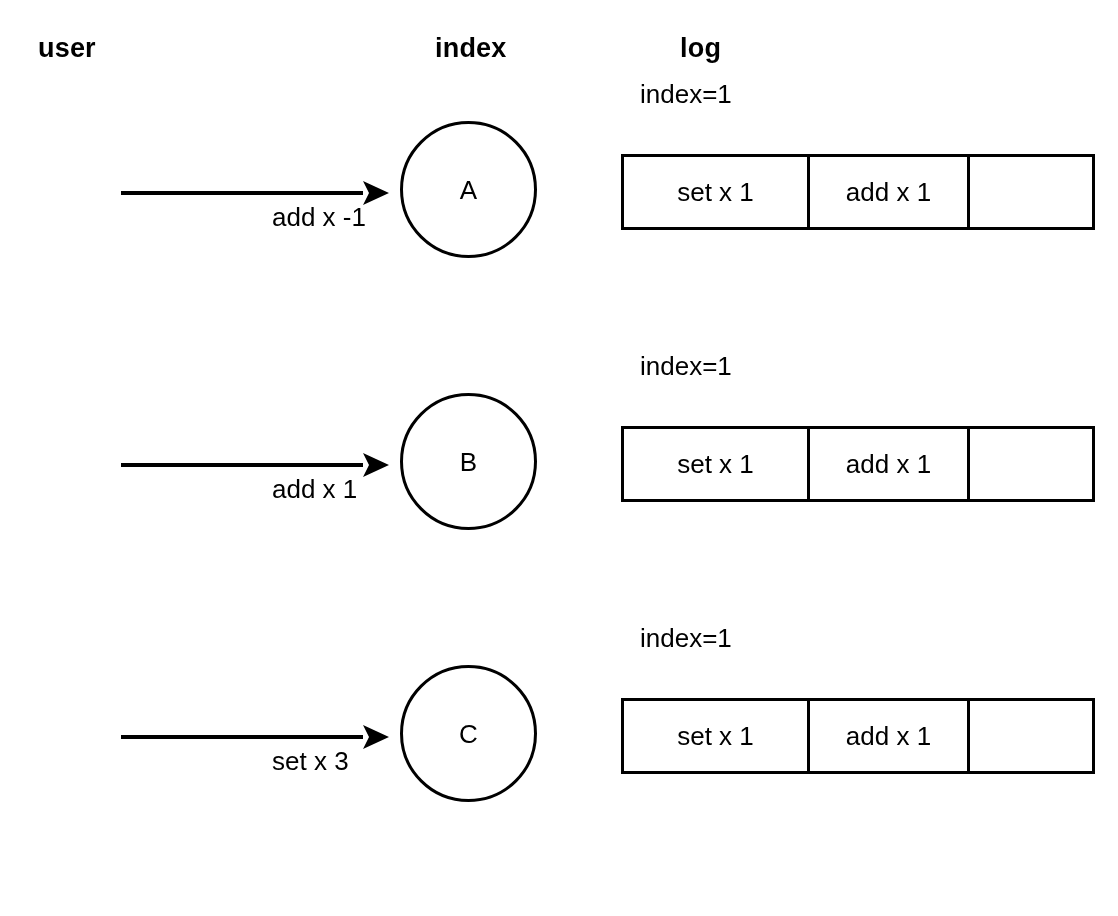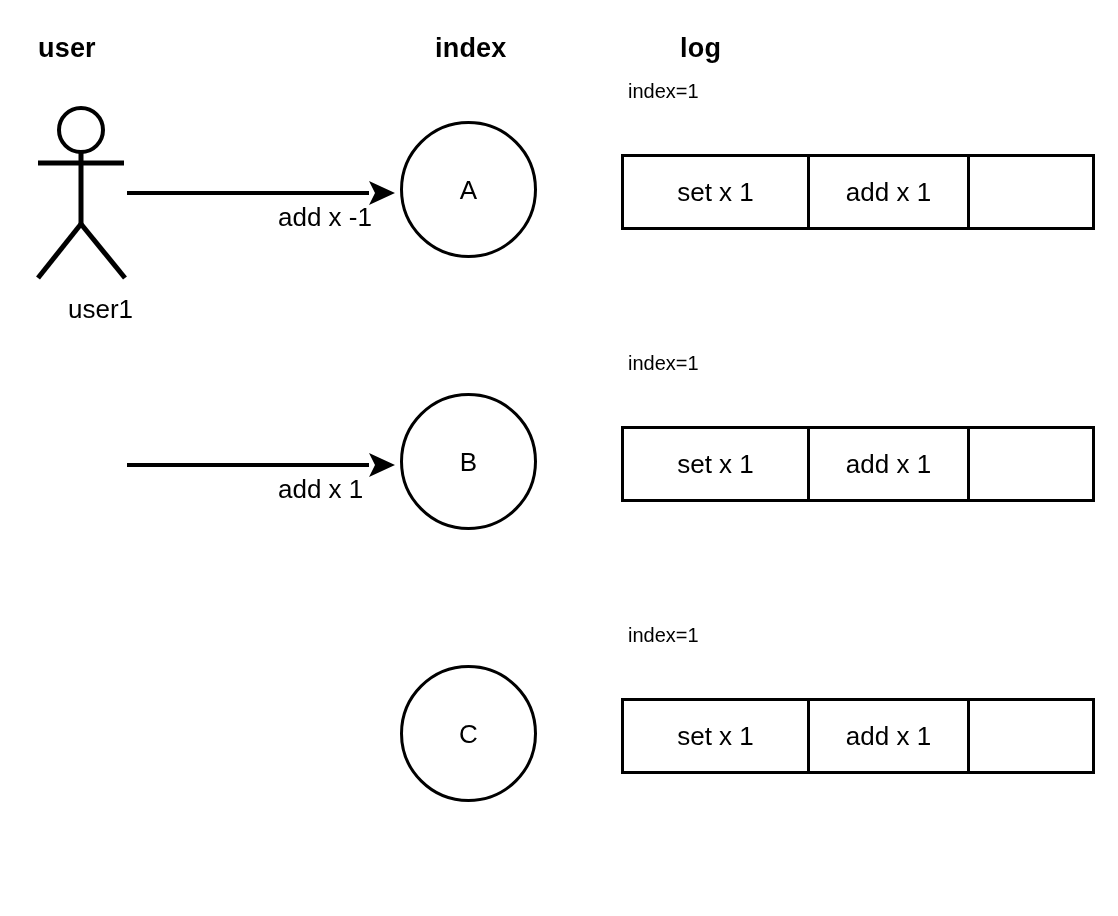--- a/index.html
+++ b/index.html
@@ -57,21 +57,21 @@
     top: 190px;
     font-size: 26px;
     line-height: 1;
     white-space: nowrap;
     color: #000;
   }
 
   
   .msg-arrow {
     position: absolute;
-    left: 121px;
+    left: 115px;
     top: 72px;
     width: 275px;
     height: 30px;
   }
   .msg-arrow svg { display: block; }
   .msg-label {
     position: absolute;
     left: 157px;
     top: 26px;
     font-size: 26px;
@@ -103,23 +103,23 @@
 
   
   .log-panel {
     position: absolute;
     left: 621px;
     top: 0px;
     width: 474px;
   }
   .log-index {
     position: absolute;
-    left: 7px;
+    left: 19px;
     top: -25px;
-    font-size: 20px;
+    font-size: 26px;
     line-height: 1;
     white-space: nowrap;
     color: #000;
   }
   .log-table {
     position: absolute;
     left: 0;
     top: 48px;
     width: 474px;
     height: 76px;
@@ -146,30 +146,20 @@
 <body>
 
 <div id="canvas">
 
   <div class="col-header" id="hdr-user">user</div>
   <div class="col-header" id="hdr-node">index</div>
   <div class="col-header" id="hdr-log">log</div>
 
   <div class="row" style="top:106px;">
 
-    <div class="actor">
-      <svg width="110" height="185" viewBox="0 0 110 185" xmlns="http://www.w3.org/2000/svg">
-        <circle cx="51" cy="24" r="22" fill="#ffffff" stroke="#000000" stroke-width="4"></circle>
-        <line x1="51" y1="46" x2="51" y2="118" stroke="#000000" stroke-width="5"></line>
-        <line x1="8" y1="57" x2="94" y2="57" stroke="#000000" stroke-width="5"></line>
-        <line x1="51" y1="118" x2="8" y2="172" stroke="#000000" stroke-width="5"></line>
-        <line x1="51" y1="118" x2="95" y2="172" stroke="#000000" stroke-width="5"></line>
-      </svg>
-      <div class="actor-label">user1</div>
-    </div>
 
     <div class="msg-arrow">
       <svg width="275" height="30" viewBox="0 0 275 30" xmlns="http://www.w3.org/2000/svg">
         <line x1="6" y1="15" x2="248" y2="15" stroke="#000000" stroke-width="4"></line>
         <polygon points="248,3 274,15 248,27 254,15" fill="#000000"></polygon>
       </svg>
       <div class="msg-label">add x -1</div>
     </div>
 
     <div class="node-circle">
@@ -207,20 +197,27 @@
         <div class="log-cell c0">set x 1</div>
         <div class="log-cell c1">add x 1</div>
         <div class="log-cell c2"></div>
       </div>
     </div>
   </div>
 
   <div class="row" style="top:650px;">
 
 
+    <div class="msg-arrow">
+      <svg width="275" height="30" viewBox="0 0 275 30" xmlns="http://www.w3.org/2000/svg">
+        <line x1="6" y1="15" x2="248" y2="15" stroke="#000000" stroke-width="4"></line>
+        <polygon points="248,3 274,15 248,27 254,15" fill="#000000"></polygon>
+      </svg>
+      <div class="msg-label">set x 3</div>
+    </div>
 
     <div class="node-circle">
       <span class="node-label">C</span>
     </div>
 
     <div class="log-panel">
       <div class="log-index">index=1</div>
       <div class="log-table">
         <div class="log-cell c0">set x 1</div>
         <div class="log-cell c1">add x 1</div>

